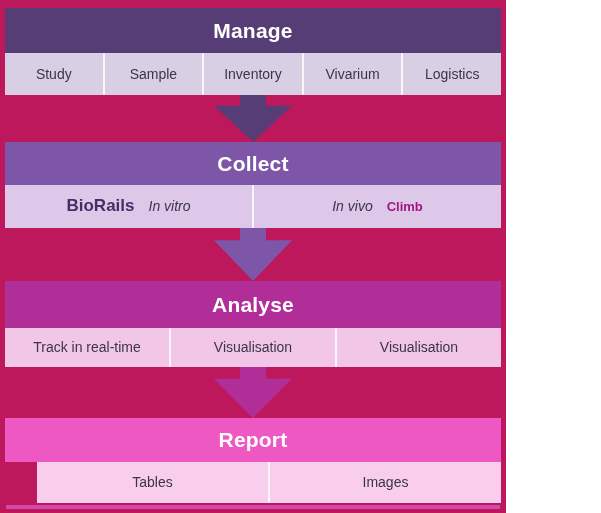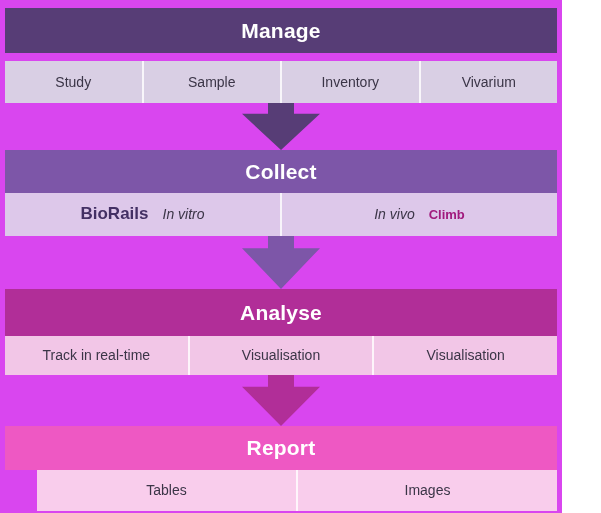--- a/index.html
+++ b/index.html
@@ -3,23 +3,23 @@
 <meta charset="utf-8">
 <style>
   html, body {
     margin: 0;
     padding: 0;
     background: #ffffff;
     font-family: "Liberation Sans", sans-serif;
   }
   .canvas {
     position: relative;
-    width: 562px;
+    width: 506px;
     height: 513px;
-    background: #d946ef;
+    background: #be185d;
     overflow: hidden;
   }
   .diagram {
     padding: 8px 5px 0 5px;
   }
 
   
   .stage-header {
     display: flex;
     align-items: center;
@@ -43,21 +43,21 @@
     font-size: 14px;
     color: var(--text_dark);
     line-height: 1.2;
     padding: 0 10px;
     box-sizing: border-box;
   }
   .cell + .cell { border-left: 2px solid rgba(255,255,255,0.8); }
 
   
   .manage  .stage-header { background: var(--manage_header);  height: 45px; }
-  .manage  .stage-sub    { background: var(--manage_sub);     height: 42px; margin-top: 8px; }
+  .manage  .stage-sub    { background: var(--manage_sub);     height: 42px; }
   .collect .stage-header { background: var(--collect_header); height: 43px; }
   .collect .stage-sub    { background: var(--collect_sub);    height: 43px; justify-content: center; }
   .analyse .stage-header { background: var(--analyse_header); height: 47px; }
   .analyse .stage-sub    { background: var(--analyse_sub);    height: 39px; }
   .report  .stage-header { background: var(--report_header);  height: 44px; }
   .report  .stage-sub    { background: var(--report_sub);     height: 41px; margin-left: 32px; }
 
   
   .brand {
     font-weight: bold;
@@ -108,20 +108,23 @@
           <span>Study</span>
         </div>
         <div class="cell">
           <span>Sample</span>
         </div>
         <div class="cell">
           <span>Inventory</span>
         </div>
         <div class="cell">
           <span>Vivarium</span>
+        </div>
+        <div class="cell">
+          <span>Logistics</span>
         </div>
       </div>
     </section>
 
     <div class="arrow-row arrow-row-1">
       <svg width="78" viewBox="0 0 78 48" preserveAspectRatio="none" aria-hidden="true">
         <path d="M26 0 L52 0 L52 11 L78 11 L39 48 L0 11 L26 11 Z" fill="currentColor"></path>
       </svg>
     </div>
 

